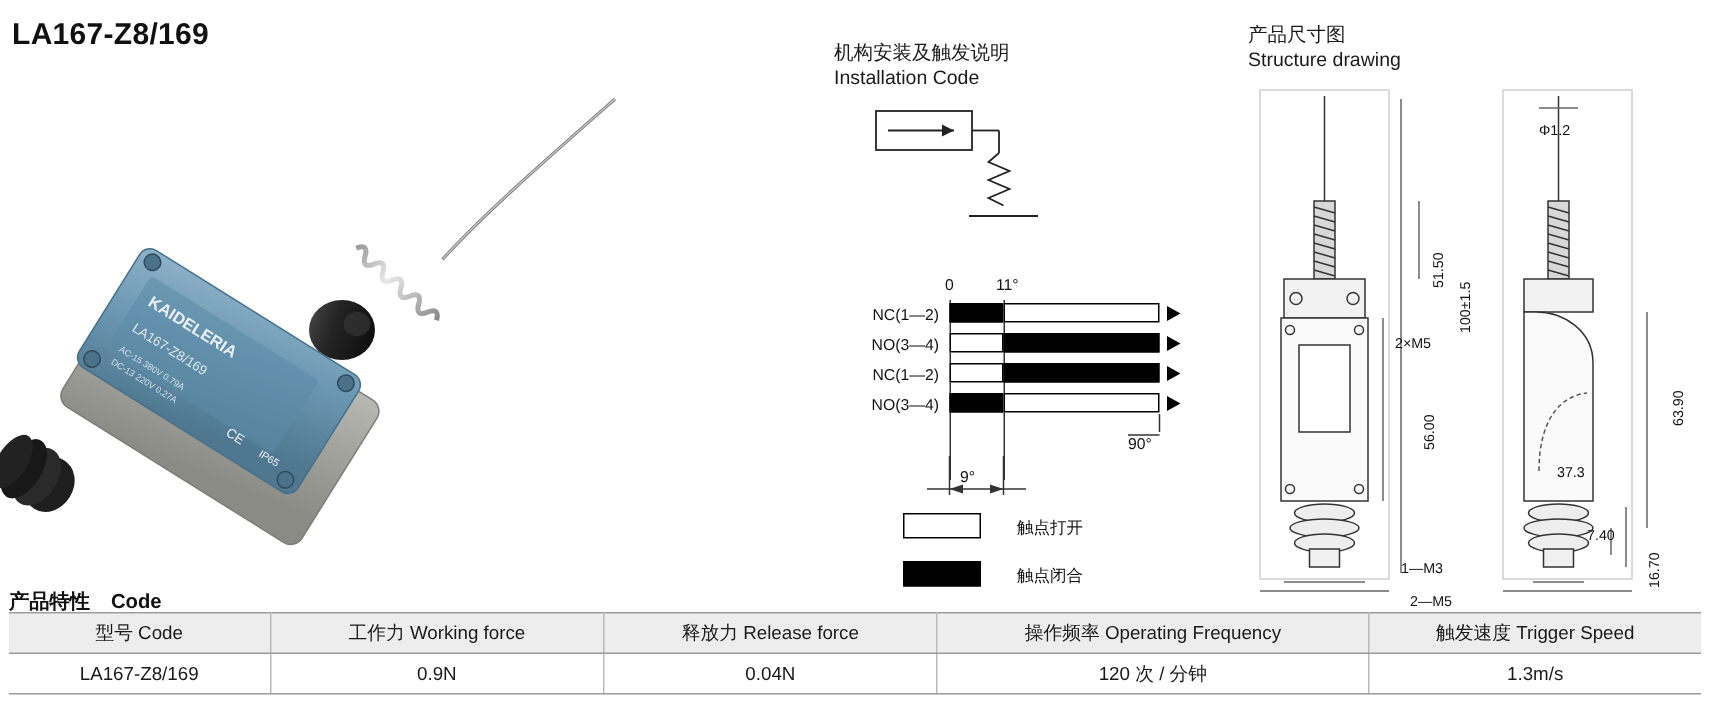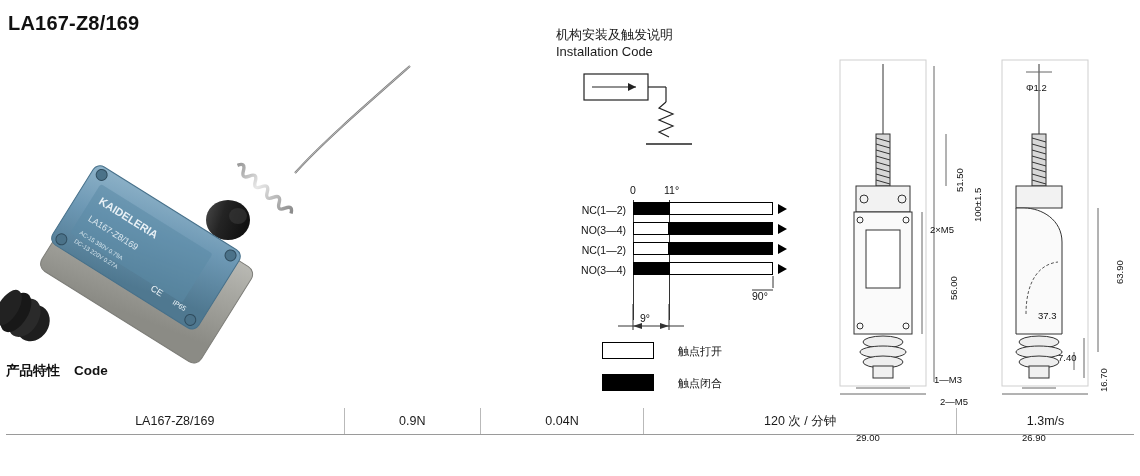--- a/index.html
+++ b/index.html
@@ -98,21 +98,21 @@
   }
   .dim.vert {
     transform-origin: left top;
     transform: rotate(-90deg);
   }
 
   
   .code-head {
     position: absolute;
     left: 6px;
-    top: 362px;
+    top: 392px;
     font-size: 13.5px;
     font-weight: bold;
     color: #111;
   }
   .code-head .en { font-weight: bold; margin-left: 14px; }
   table.spec {
     position: absolute;
     left: 6px;
     top: 408px;
     width: 1128px;
@@ -210,20 +210,24 @@
         <ellipse cx="-1" cy="300" rx="10" ry="20" fill="#222"></ellipse>
       </g>
     </svg>
   </div>
 
   <div class="sec-head" id="install-head">
     <span class="cn">机构安装及触发说明</span>
     <span class="en">Installation Code</span>
   </div>
 
+  <div class="sec-head" id="struct-head">
+    <span class="cn">产品尺寸图</span>
+    <span class="en">Structure drawing</span>
+  </div>
 
   <div class="install-wrap">
 
     <svg width="160" height="110" style="position:absolute;left:14px;top:0;">
       <rect x="14" y="16" width="64" height="26" fill="none" stroke="#222" stroke-width="1.2"></rect>
       <line x1="22" y1="29" x2="66" y2="29" stroke="#222" stroke-width="1.2"></line>
       <polygon points="66,29 58,25 58,33" fill="#222"></polygon>
       <line x1="78" y1="29" x2="96" y2="29" stroke="#222" stroke-width="1.2"></line>
       <line x1="96" y1="29" x2="96" y2="44" stroke="#222" stroke-width="1.2"></line>
       <path d="M96 44 l-7 6 l14 6 l-14 6 l14 6 l-14 6 l10 5" fill="none" stroke="#222" stroke-width="1.2"></path>
@@ -381,20 +385,27 @@
     <div class="dim" style="left:190px;top:364px;">15.20</div>
     <div class="dim" style="left:196px;top:380px;">26.90</div>
   </div>
 
   <div class="code-head">
     <span>产品特性</span><span class="en">Code</span>
   </div>
 
   <table class="spec">
     <tbody>
+        <tr class="head">
+      <td style="width:172px;">型号 Code</td>
+      <td style="width:222px;">工作力 Working force</td>
+      <td style="width:222px;">释放力 Release force</td>
+      <td style="width:290px;">操作频率 Operating Frequency</td>
+      <td style="width:222px;">触发速度 Trigger Speed</td>
+    </tr>
     <tr class="body">
       <td>LA167-Z8/169</td>
       <td>0.9N</td>
       <td>0.04N</td>
       <td>120 次 / 分钟</td>
       <td>1.3m/s</td>
     </tr>
   </tbody>
     </table>
 

